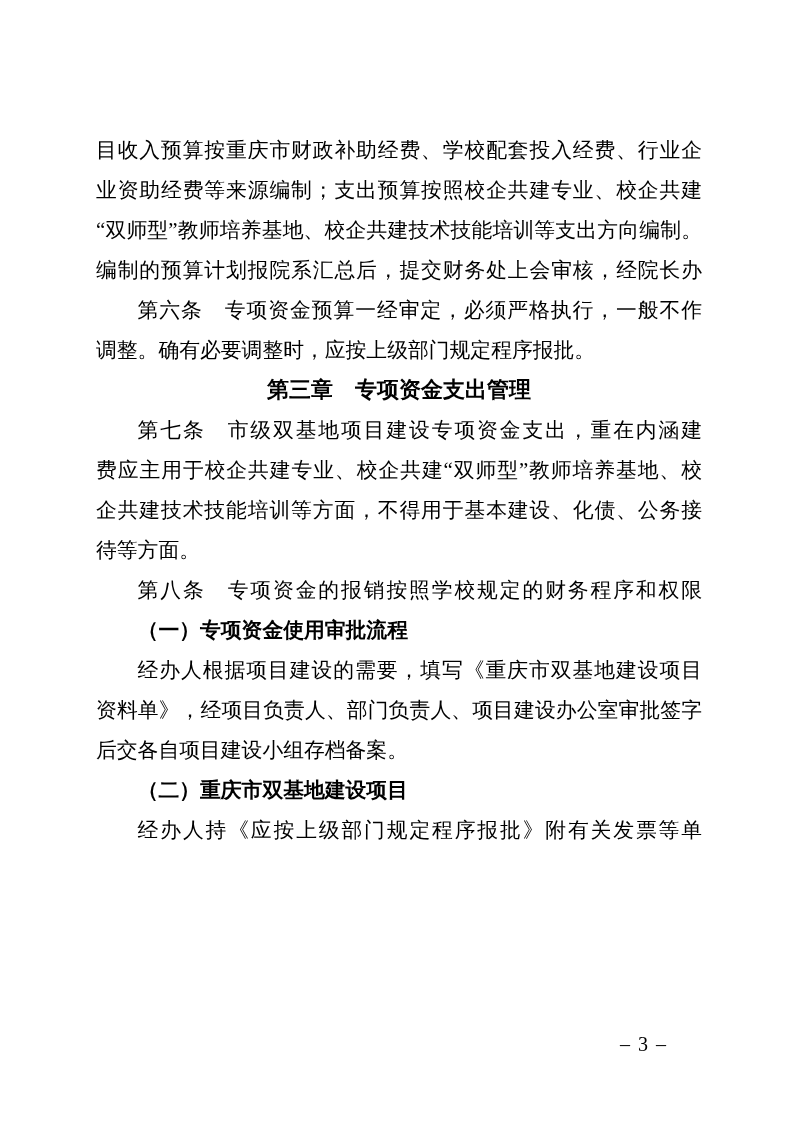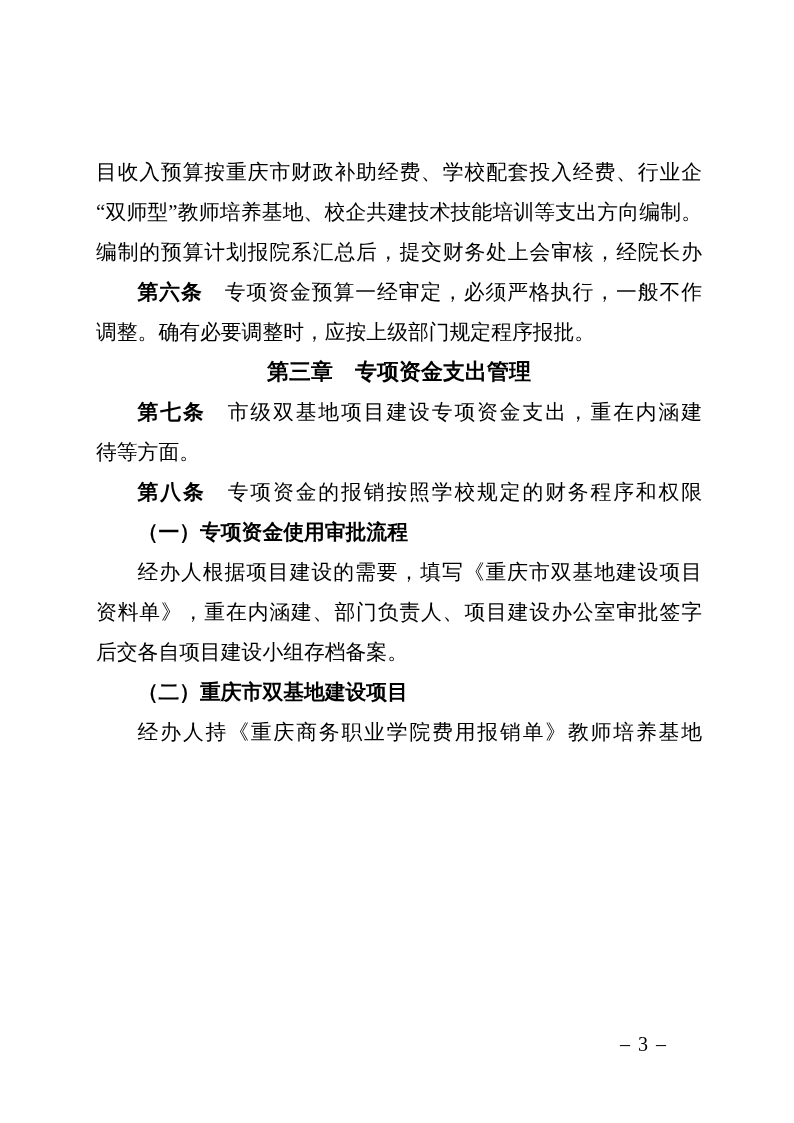--- a/index.html
+++ b/index.html
@@ -12,41 +12,41 @@
     width: 794px;
     height: 1123px;
     background: #ffffff;
     overflow: hidden;
     color: #000000;
     font-family: "Liberation Serif", "DejaVu Serif", serif;
   }
   .doc-body {
     position: absolute;
     left: 96px;
-    top: 152px;
+    top: 130px;
     width: 606px;
   }
   .line {
     height: 40px;
     line-height: 40px;
     font-size: 20.8px;
     color: #000000;
     overflow: visible;
   }
   .line.just {
     text-align: justify;
     text-align-last: justify;
     -moz-text-align-last: justify;
     text-justify: inter-ideograph;
   }
   .line.indent {
     text-indent: 2em;
   }
   .lead {
-    font-weight: bold;
+    font-weight: normal;
     margin-right: 22px;
   }
   .subhead {
     font-weight: bold;
     text-indent: 2em;
   }
   .chapter-heading {
     height: 40px;
     line-height: 40px;
     text-align: center;
@@ -70,29 +70,32 @@
     color: #000000;
     font-family: "Liberation Serif", "DejaVu Serif", serif;
   }
 </style>
 </head>
 <body>
 
 <div class="page">
   <div class="doc-body">
       <div class="line just">目收入预算按重庆市财政补助经费、学校配套投入经费、行业企</div>
+      <div class="line just">业资助经费等来源编制；支出预算按照校企共建专业、校企共建</div>
       <div class="line just">“双师型”教师培养基地、校企共建技术技能培训等支出方向编制。</div>
       <div class="line just">编制的预算计划报院系汇总后，提交财务处上会审核，经院长办</div>
       <div class="line just indent"><b class="lead">第六条</b><span>专项资金预算一经审定，必须严格执行，一般不作</span></div>
       <div class="line">调整。确有必要调整时，应按上级部门规定程序报批。</div>
       <div class="chapter-heading"><span>第三章</span><span class="chapter-gap"></span><span>专项资金支出管理</span></div>
       <div class="line just indent"><b class="lead">第七条</b><span>市级双基地项目建设专项资金支出，重在内涵建</span></div>
+      <div class="line just">费应主用于校企共建专业、校企共建“双师型”教师培养基地、校</div>
+      <div class="line just">企共建技术技能培训等方面，不得用于基本建设、化债、公务接</div>
       <div class="line">待等方面。</div>
       <div class="line just indent"><b class="lead">第八条</b><span>专项资金的报销按照学校规定的财务程序和权限</span></div>
       <div class="line subhead">（一）专项资金使用审批流程</div>
       <div class="line just indent">经办人根据项目建设的需要，填写《重庆市双基地建设项目</div>
-      <div class="line just">资料单》，重在内涵建、部门负责人、项目建设办公室审批签字</div>
+      <div class="line just">资料单》，经项目负责人、部门负责人、项目建设办公室审批签字</div>
       <div class="line">后交各自项目建设小组存档备案。</div>
       <div class="line subhead">（二）重庆市双基地建设项目</div>
-      <div class="line just indent">经办人持《重庆商务职业学院费用报销单》教师培养基地</div>
+      <div class="line just indent">经办人持《应按上级部门规定程序报批》附有关发票等单</div>
     </div>
   <div class="page-number">– 3 –</div>
 </div>
 
 </body></html>

